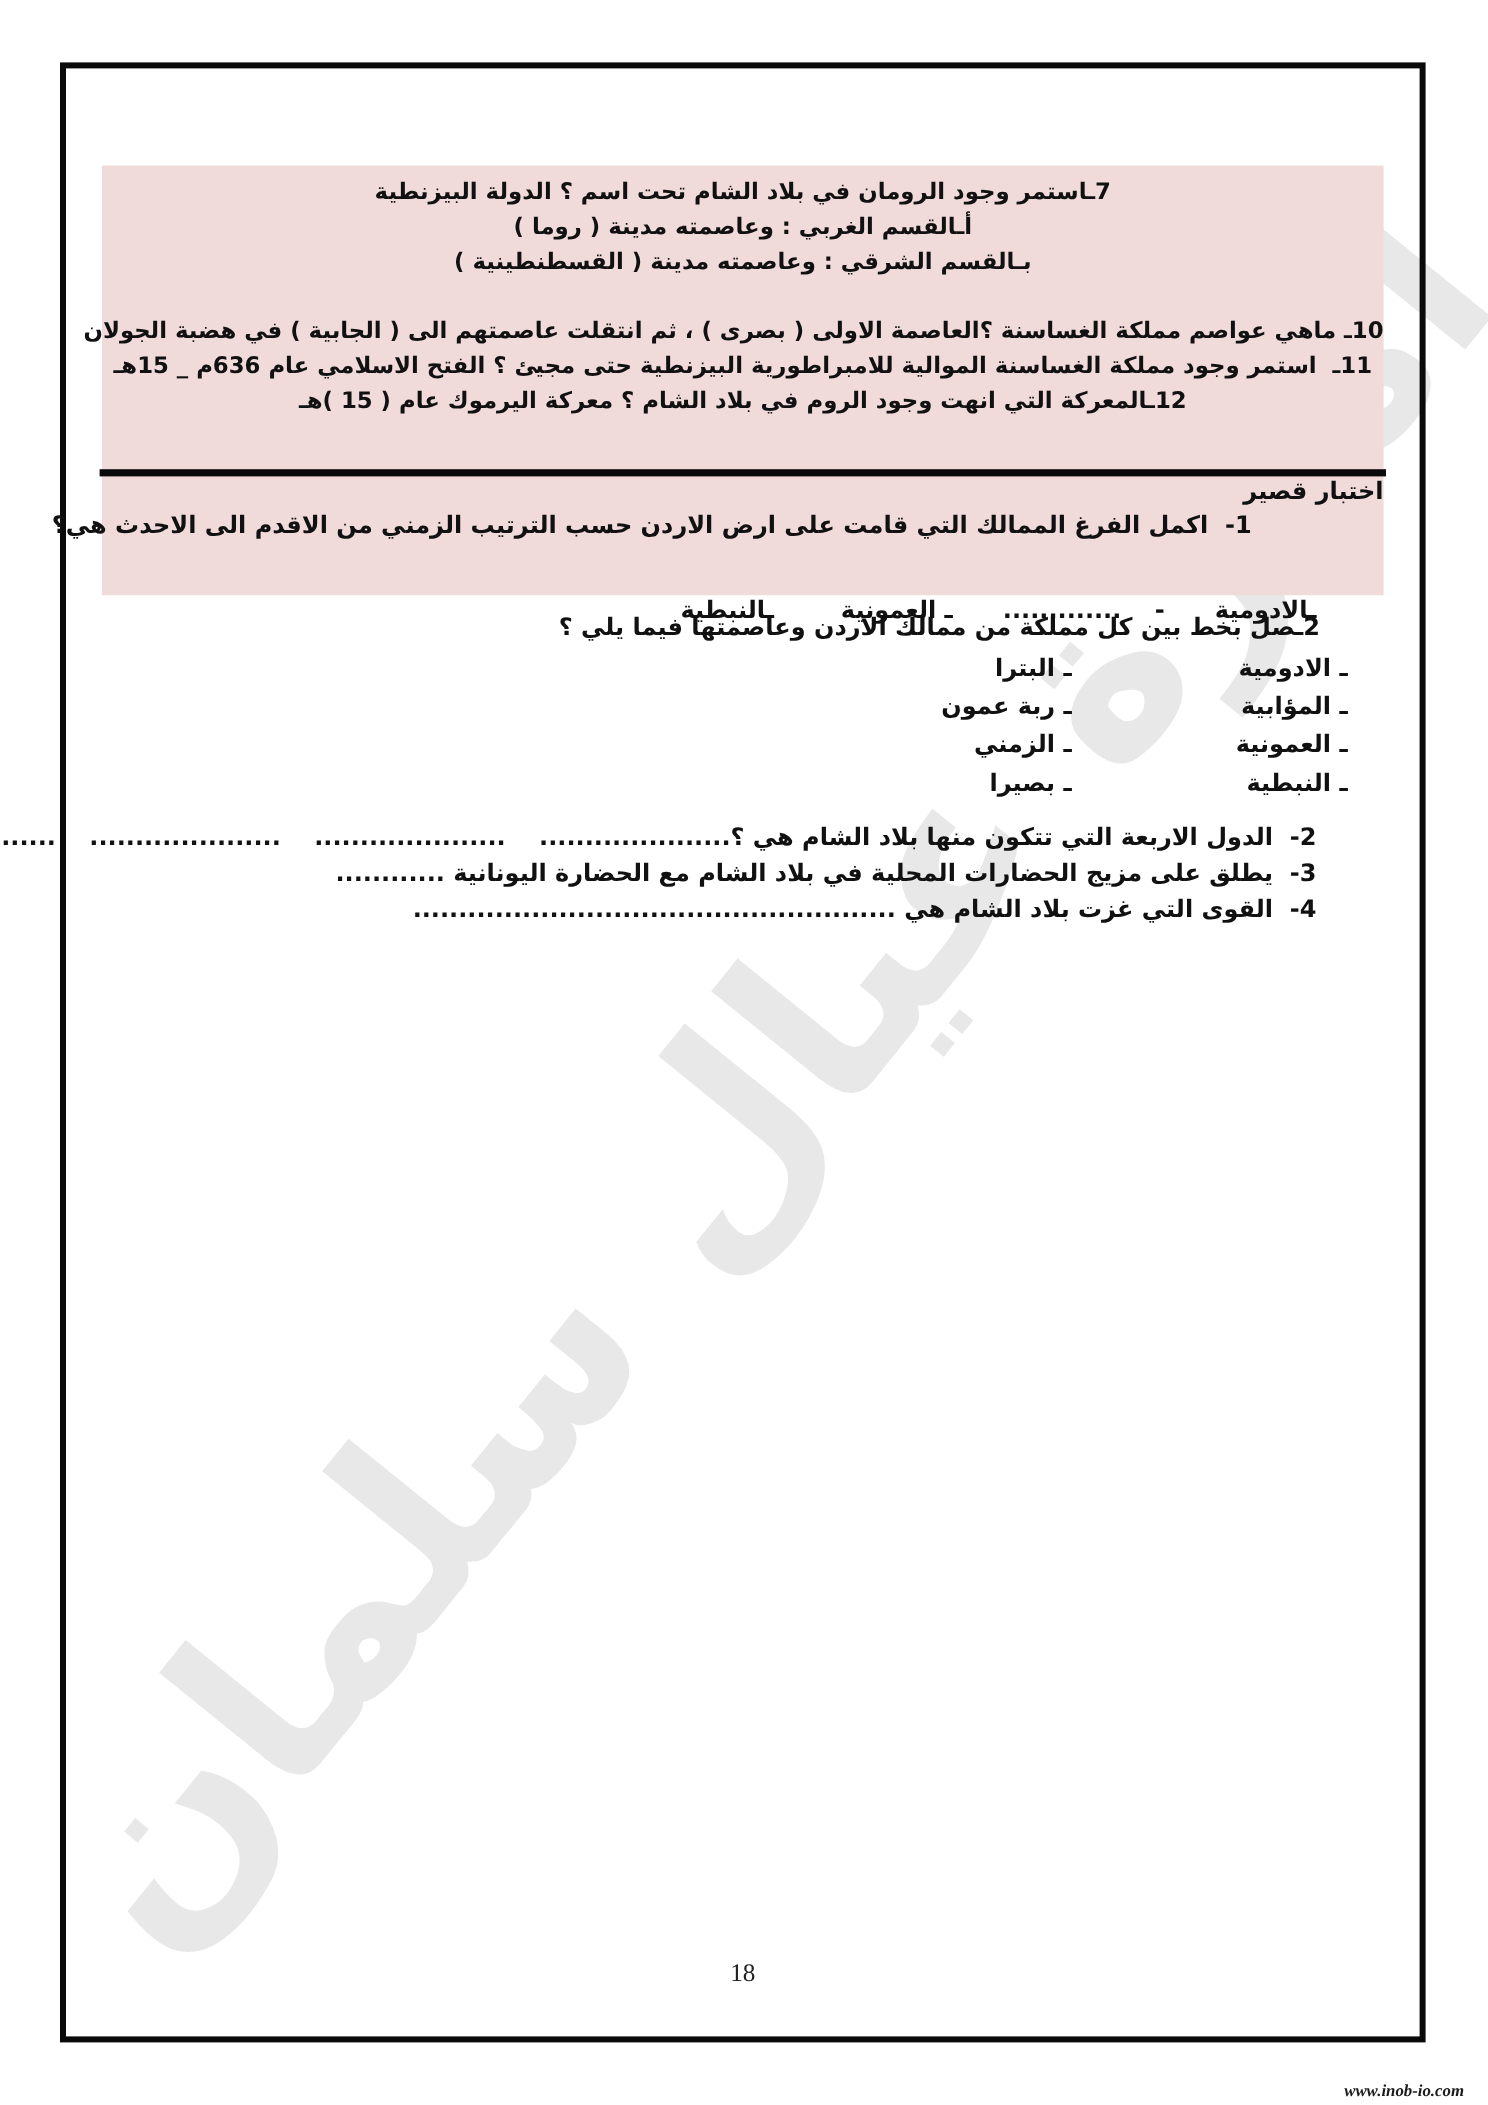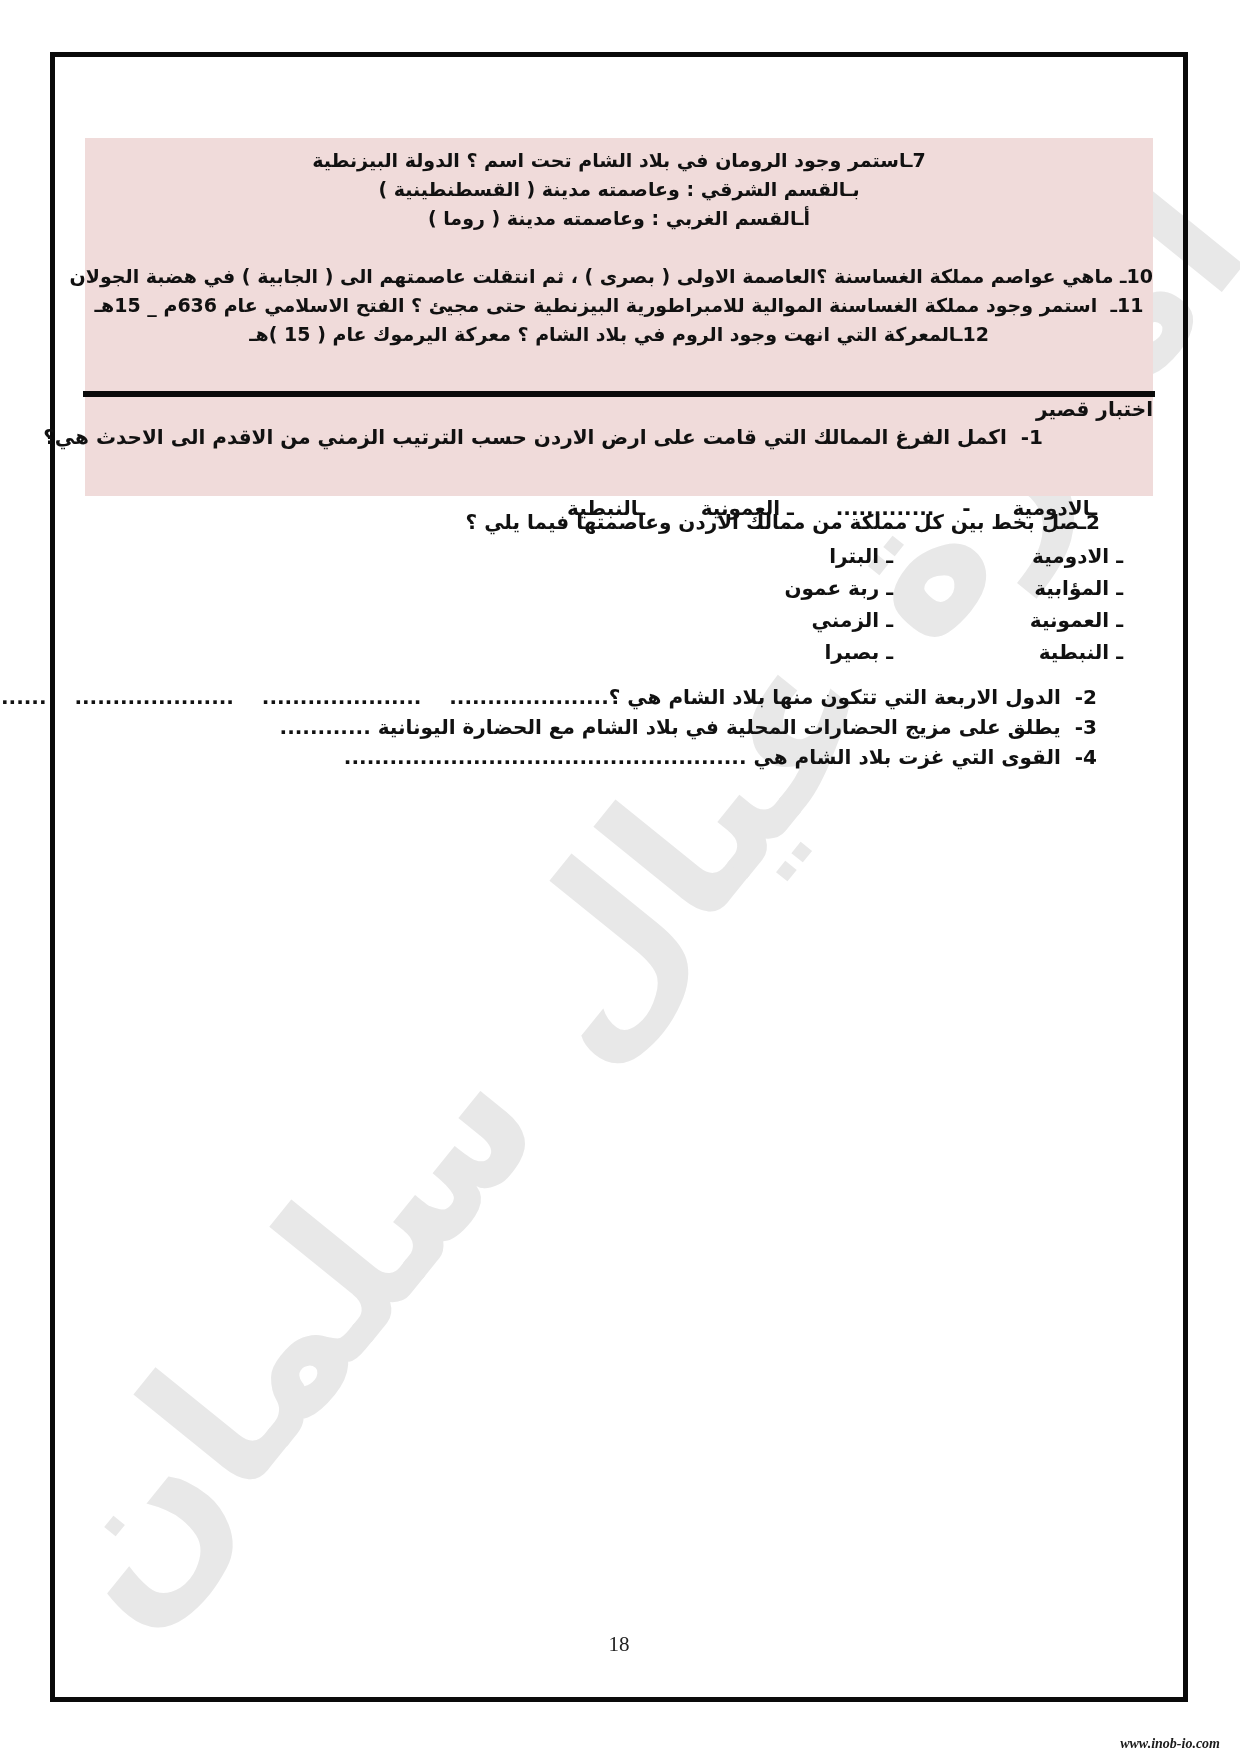--- a/index.html
+++ b/index.html
@@ -88,22 +88,22 @@
 <body>
 
 <div class="canvas">
 
   <div class="watermark">أميرة عيال سلمان</div>
 
   <div class="page-frame"></div>
 
   <div class="pink-block">
     <div class="pink-line">7ـاستمر وجود الرومان في بلاد الشام تحت اسم ؟ الدولة البيزنطية</div>
+    <div class="pink-line">أـالقسم الغربي : وعاصمته مدينة ( روما )</div>
     <div class="pink-line">بـالقسم الشرقي : وعاصمته مدينة ( القسطنطينية )</div>
-    <div class="pink-line">أـالقسم الغربي : وعاصمته مدينة ( روما )</div>
     <div class="pink-line"></div>
     <div class="pink-line">10ـ ماهي عواصم مملكة الغساسنة ؟العاصمة الاولى ( بصرى ) ، ثم انتقلت عاصمتهم الى ( الجابية ) في هضبة الجولان</div>
     <div class="pink-line">11ـ  استمر وجود مملكة الغساسنة الموالية للامبراطورية البيزنطية حتى مجيئ ؟ الفتح الاسلامي عام 636م _ 15هـ</div>
     <div class="pink-line">12ـالمعركة التي انهت وجود الروم في بلاد الشام ؟ معركة اليرموك عام ( 15 )هـ</div>
   </div>
 
   <div class="divider"></div>
 
   <div class="rtl-line quiz-title">اختبار قصير</div>
 

